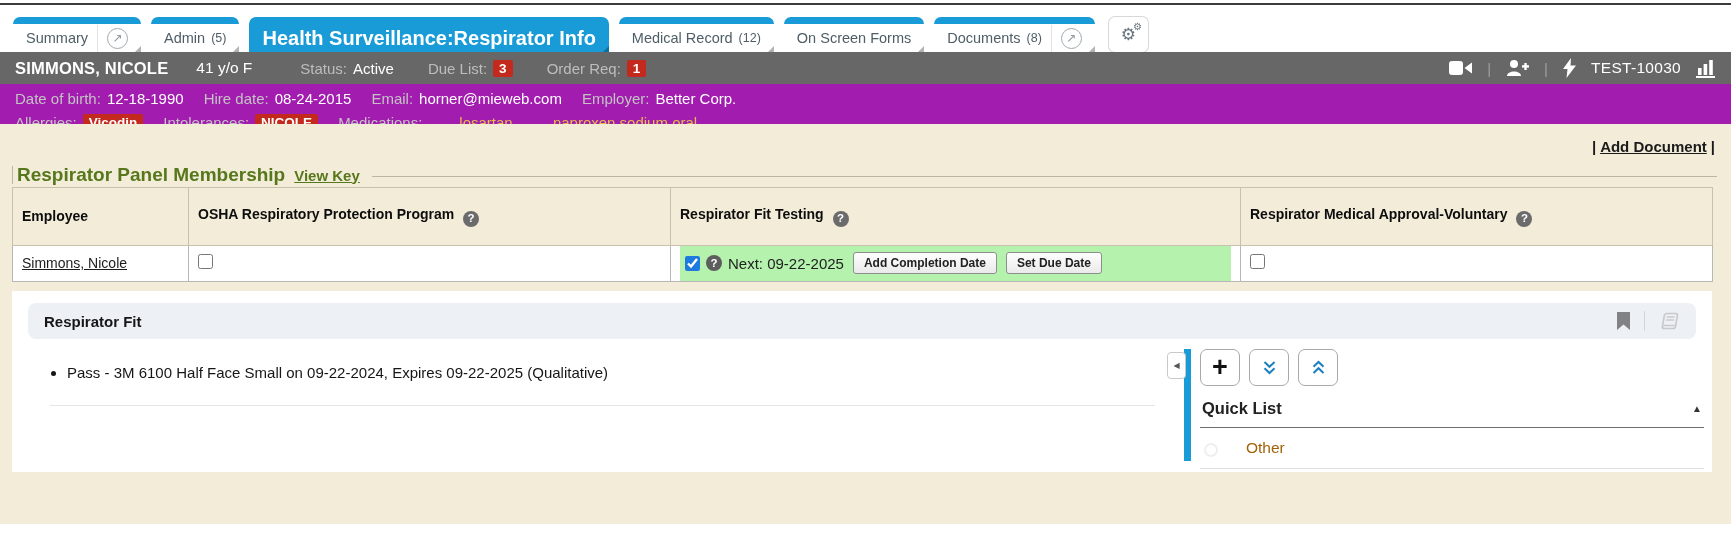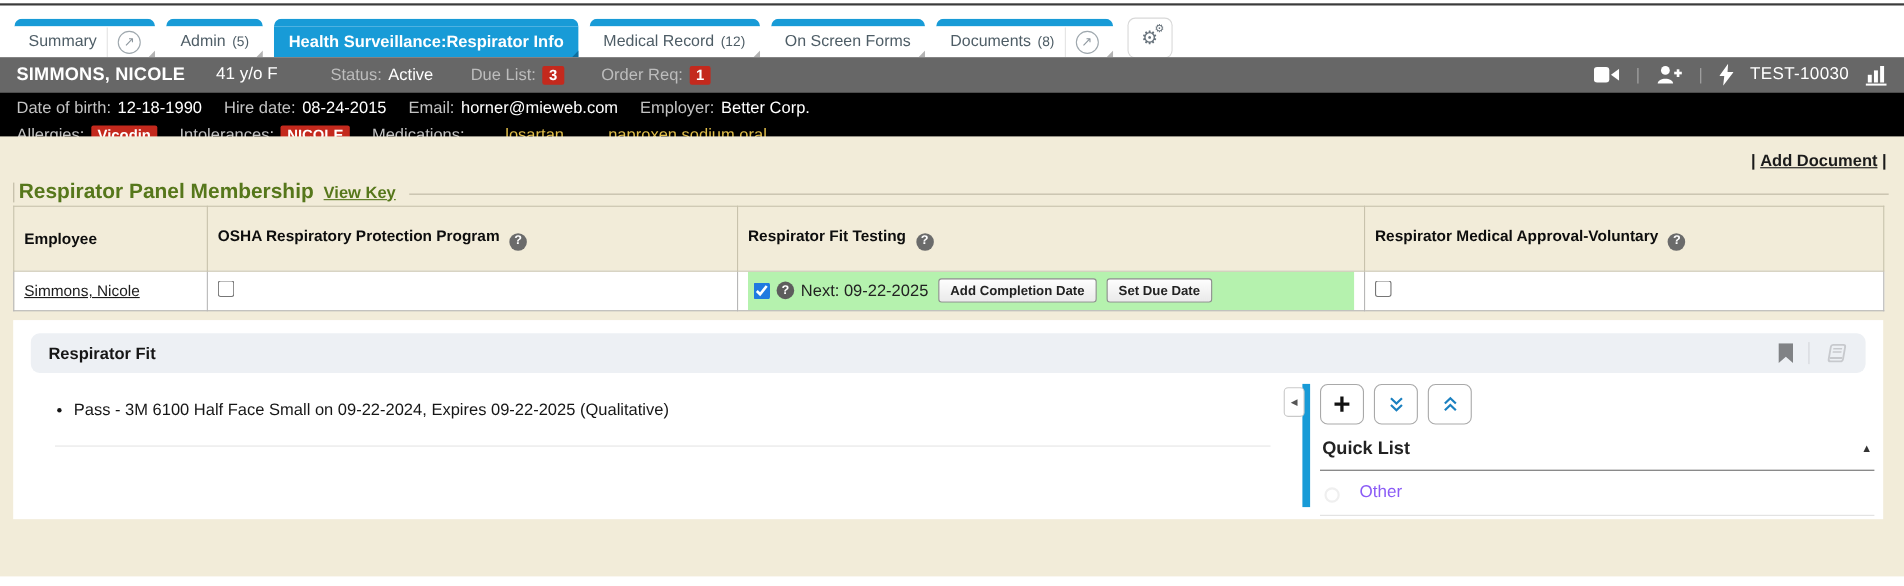--- a/index.html
+++ b/index.html
@@ -15,21 +15,21 @@
             display:flex; align-items:flex-end; padding-left:13px; gap:10px; }
   .tab { display:flex; flex-direction:column; border-radius:7px 7px 0 0; overflow:hidden;
          position:relative; cursor:pointer; flex:none; }
   .tab .cap { height:7px; background:#189bd7; }
   .tab .tbody { background:#fff; display:flex; align-items:center; padding:0 13px; height:28px;
                font-size:14.5px; color:#4e5d66; gap:9px; }
   .tab::after { content:""; position:absolute; right:0; bottom:0;
                 border-style:solid; border-width:0 0 6px 6px;
                 border-color:transparent transparent #b3b3b3 transparent; }
   .tab.active::after { border-color:transparent transparent #0e6e9e transparent; }
-  .tab.active .tbody { background:#189bd7; color:#fff; font-weight:bold; font-size:15px; }
+  .tab.active .tbody { background:#189bd7; color:#fff; font-weight:bold; font-size:20px; }
   .tab .count { font-size:12.5px; margin-left:-3px; }
   .tab .tdivider { width:1px; height:27px; background:#e3e3e3; align-self:center; }
   .popout { width:21px; height:21px; border:1.5px solid #9fa8ae; border-radius:50%;
             display:flex; align-items:center; justify-content:center; color:#8d979e;
             font-size:12px; line-height:1; }
   .gear-btn { height:35px; width:39px; border-radius:6px; background:#fff;
               box-shadow:0 0 0 1px #d8d8d8; display:flex; align-items:center; justify-content:center;
               color:#68737c; margin-left:4px; position:relative; cursor:pointer; flex:none; }
   .gear-main { font-size:17px; line-height:1; }
   .gear-small { font-size:10px; position:absolute; top:5px; right:6px; line-height:1; }
@@ -42,21 +42,21 @@
   .blabel { color:#bdbdbd; margin-right:6px; }
   .bgroup { display:flex; align-items:center; margin-right:34px; }
   .badge { background:#c4291d; color:#fff; font-weight:bold; font-size:13.5px;
            padding:1px 6px; border-radius:2px; cursor:pointer; }
   .banner-right { margin-left:auto; display:flex; align-items:center; gap:15px; }
   .vsep { color:#9e9e9e; font-size:15px; }
   .station { font-size:15.5px; letter-spacing:.3px; }
   .icon-btn { display:flex; align-items:center; justify-content:center; cursor:pointer; }
 
   
-  .details { position:absolute; top:84px; left:0; width:100%; height:49px; background:#000000;
+  .details { position:absolute; top:84px; left:0; width:100%; height:49px; background:#a21caf;
              color:#fff; padding:2px 15px 0; font-size:15px; }
   .drow { height:23px; display:flex; align-items:center; margin-top:1px; }
   .dlabel { color:#c3c3c3; margin-right:6px; }
   .dgroup { display:flex; align-items:center; margin-right:20px; }
   .med-link { color:#e2bf4a; text-decoration:underline; cursor:pointer;margin-left:31px; }
   .med-sep { color:#e2bf4a; margin-right:5px; }
 
   
   .page { position:absolute; top:124px; left:0; width:100%; height:400px; background:#f2ecd9; }
   .add-doc { position:absolute; top:14px; right:16px; font-size:15px; font-weight:bold; color:#1b1b1b; }
@@ -115,22 +115,22 @@
   .search-box svg { position:absolute; left:10px; top:9px; }
   .search-box input { border:none; outline:none; width:100%; font-size:15.5px; padding-left:36px;
                       background:transparent; color:#333; font-family:"Liberation Sans", sans-serif; }
   .search-box input::placeholder { color:#8b8b8b; }
   .sq-btn { width:40px; height:37px; border:1px solid #a9a9a9; border-radius:7px; background:#fff;
             display:flex; align-items:center; justify-content:center; cursor:pointer; flex:none; }
   .plus-glyph { font-size:27px; font-weight:bold; color:#111; line-height:0; margin-top:-2px; }
   .quick-head { display:flex; align-items:center; margin-top:13px; padding:0 2px 9px;
                 border-bottom:1px solid #6e6e6e; font-size:16.5px; font-weight:bold; color:#222; }
   .quick-tri { margin-left:auto; font-size:10px; color:#333; cursor:pointer; }
-  .quick-item { display:flex; align-items:flex-end; gap:18px; padding:11px 2px 11px 4px;
-                border-bottom:1px solid #e0e0e0; font-size:15.5px; color:#8b5cf6; cursor:pointer; }
+  .quick-item { display:flex; align-items:flex-end; gap:28px; padding:11px 2px 11px 4px;
+                border-bottom:1px solid #e0e0e0; font-size:15.5px; color:#a16207; cursor:pointer; }
   .radio { width:14px; height:14px; border-radius:50%; border:2px solid #efefef; flex:none; }
 </style>
 </head>
 <body>
 
 <div class="hairline"></div>
 
 <div class="tabbar">
   <div class="tab">
     <div class="cap"></div>

